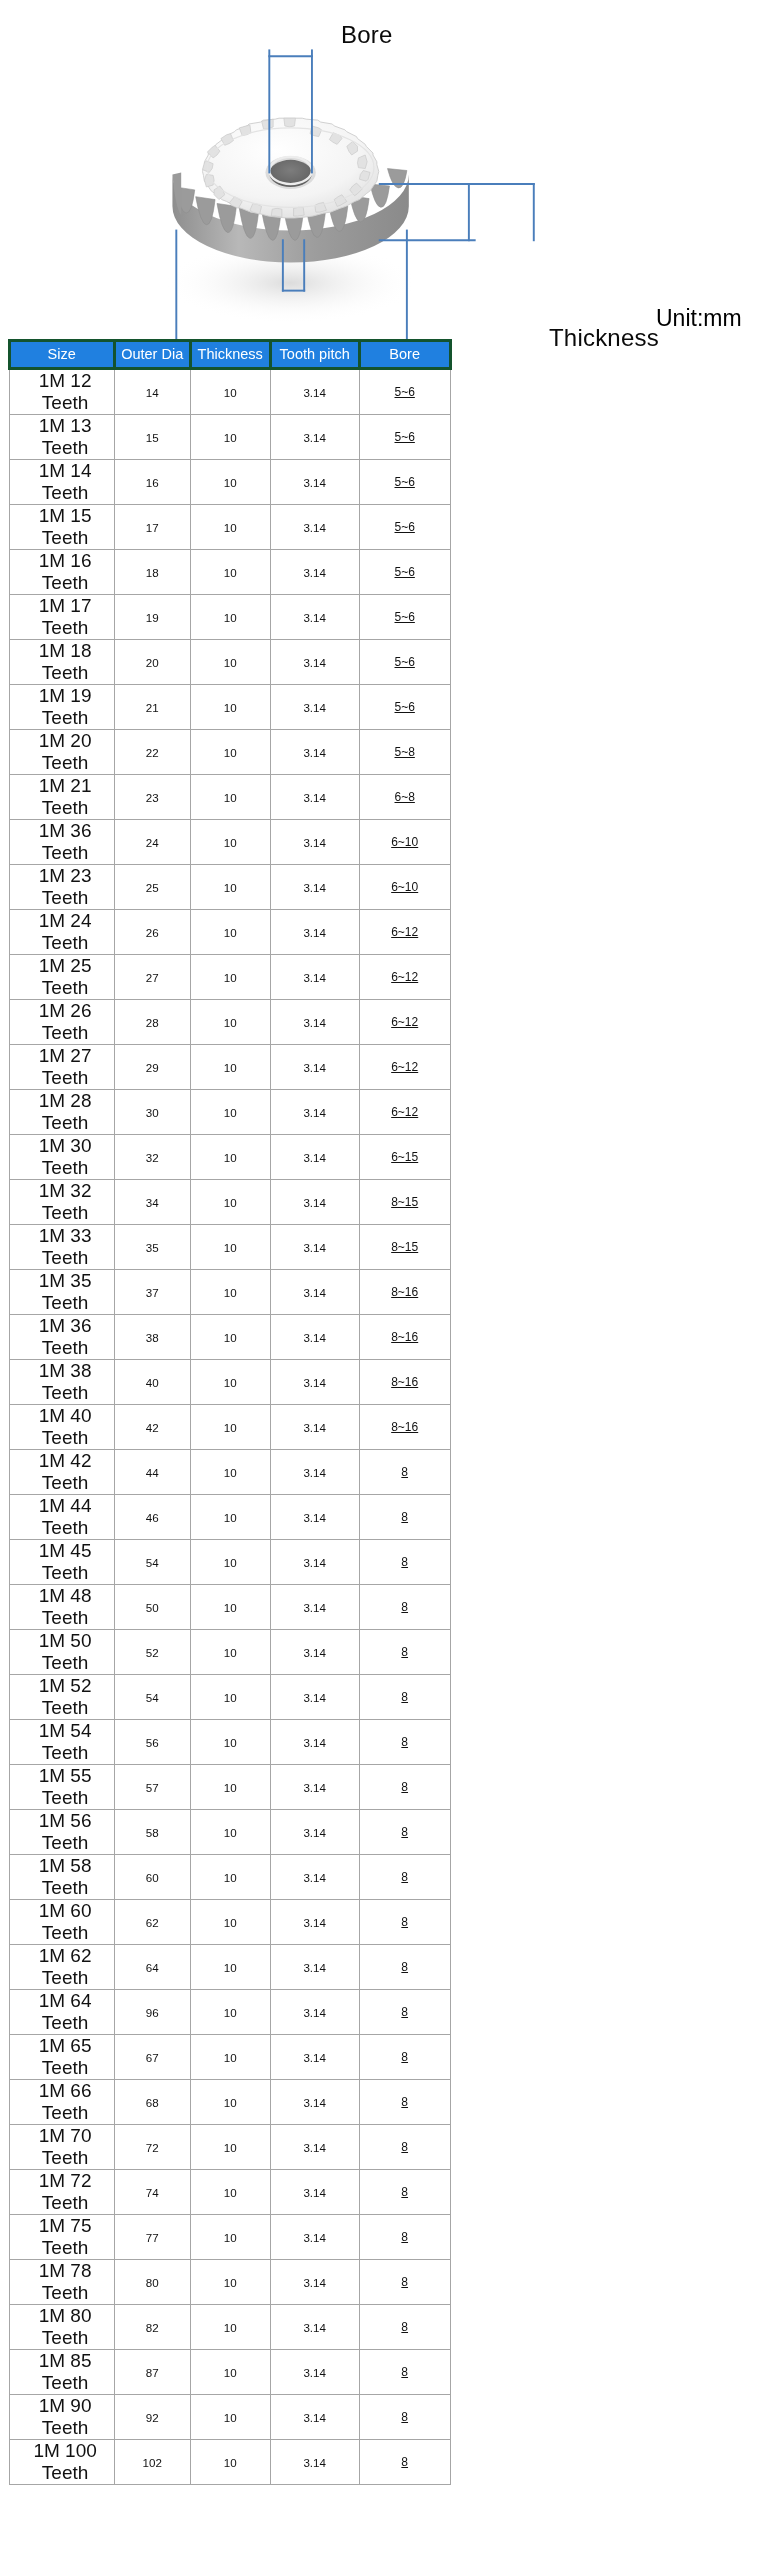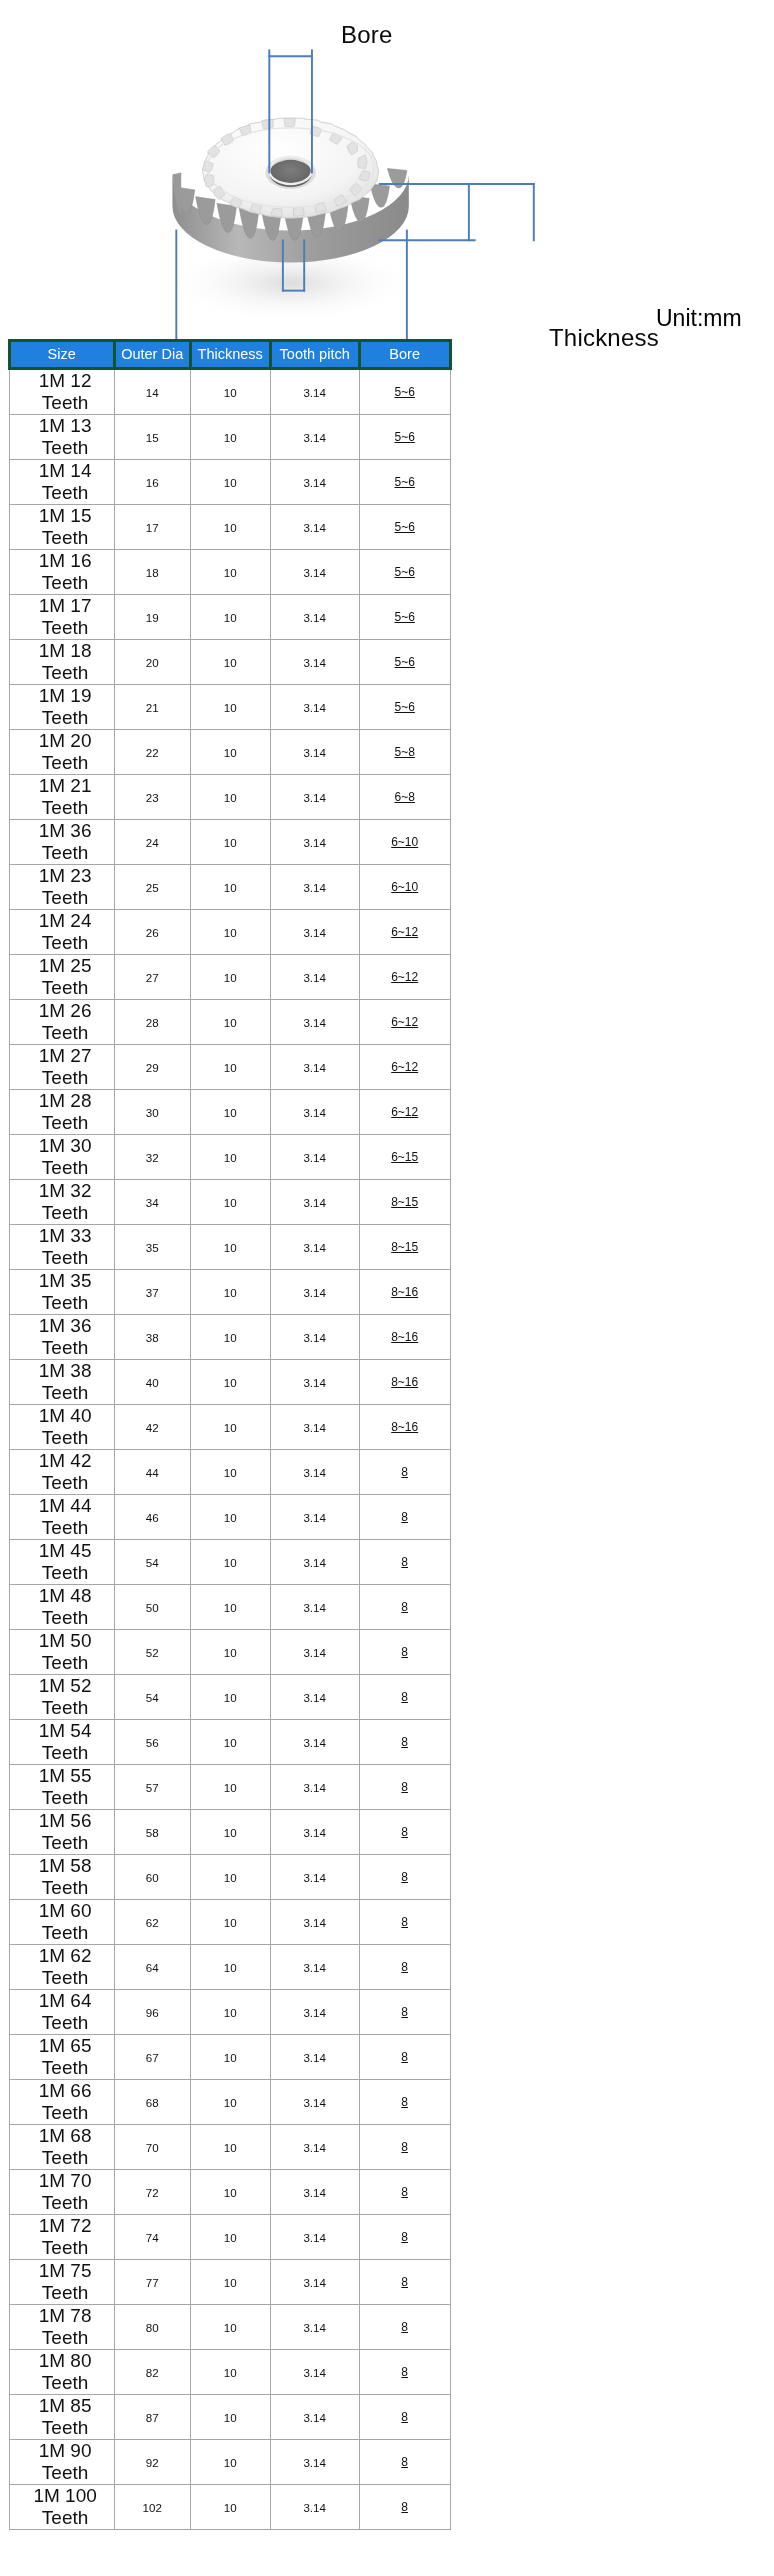--- a/index.html
+++ b/index.html
@@ -504,27 +504,20 @@
             <td class="bore">8</td>
           </tr>
           <tr>
             <td class="size">1M 66 Teeth</td>
             <td class="num">68</td>
             <td class="num">10</td>
             <td class="num">3.14</td>
             <td class="bore">8</td>
           </tr>
           <tr>
-            <td class="size">1M 68 Teeth</td>
-            <td class="num">70</td>
-            <td class="num">10</td>
-            <td class="num">3.14</td>
-            <td class="bore">8</td>
-          </tr>
-          <tr>
             <td class="size">1M 70 Teeth</td>
             <td class="num">72</td>
             <td class="num">10</td>
             <td class="num">3.14</td>
             <td class="bore">8</td>
           </tr>
           <tr>
             <td class="size">1M 72 Teeth</td>
             <td class="num">74</td>
             <td class="num">10</td>

